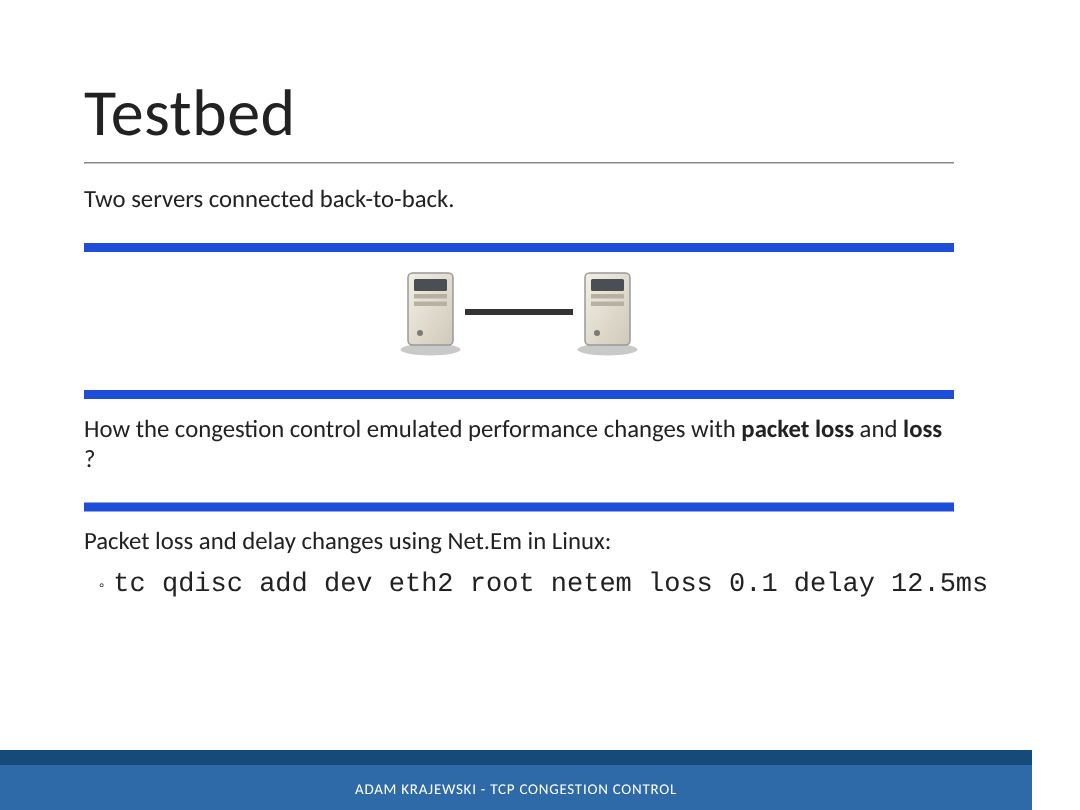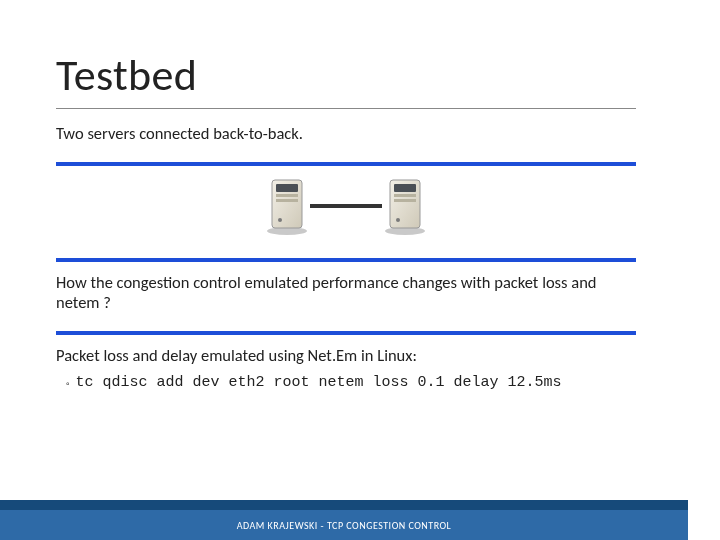--- a/index.html
+++ b/index.html
@@ -2,23 +2,23 @@
 <html><head>
 <meta charset="utf-8">
 <style>
   * { margin: 0; padding: 0; box-sizing: border-box; }
   html, body { width: 720px; height: 540px; font-family: Calibri, "Segoe UI", Arial, sans-serif; background: #fff; color: #222; overflow: hidden; }
   .slide { width: 692px; height: 540px; position: relative; }
   .content { padding: 48px 56px 0 56px; }
   .title-wrap { border-bottom: 1px solid #888; padding-bottom: 6px; margin-bottom: 14px; }
   .title { font-family: "Calibri Light", Calibri, Arial, sans-serif; font-size: 44px; font-weight: 400; letter-spacing: 0.3px; }
   .line { font-size: 16.5px; line-height: 1.25; margin-bottom: 8px; }
-  .block { border-bottom: 4px solid #1d4ed8; padding: 0 0 10px 0; margin-bottom: 10px; }
-  .bold { font-weight: 400; }
-  .codeline { font-family: Consolas, "Courier New", monospace; font-size: 15px; color: #222; white-space: pre; }
+  .block { border-bottom: 6px solid #1d4ed8; padding: 0 0 10px 0; margin-bottom: 10px; }
+  .bold { font-weight: 700; }
+  .codeline { font-family: Consolas, "Courier New", monospace; font-size: 18px; color: #222; white-space: pre; }
   .bullet { display: flex; gap: 6px; padding-left: 10px; }
   .bullet .dot { font-size: 10px; line-height: 20px; opacity: .85; }
   .diagram { display: flex; align-items: center; justify-content: center; gap: 0; margin: 10px 0 12px; }
   .server { display: inline-flex; flex-direction: column; align-items: center; }
   .server svg { display: block; }
   .link { width: 72px; height: 4px; background: #333; }
   .footer { position: absolute; left: 0; right: 4px; bottom: 0; height: 40px; }
   .footer .bar-top { height: 10px; background: #164a7a; }
   .footer .bar-main { height: 30px; background: #2e6aa7; display: flex; align-items: center; justify-content: center; position: relative; }
   .footer-center { color: #fff; font-size: 10px; letter-spacing: 0.5px; }
@@ -65,27 +65,27 @@
             <rect x="12" y="18" width="22" height="3" fill="#b7b29f"></rect>
             <rect x="12" y="23" width="22" height="3" fill="#b7b29f"></rect>
             <circle cx="16" cy="44" r="2" fill="#7a7a7a"></circle>
           </svg>
         </span>
       </div>
     </div>
 
     <div class="block">
       <p class="line">
-        <span>How the congestion control emulated performance changes with </span><span class="bold">packet loss</span><span> and </span><span class="bold">netem</span><span> ?</span>
+        <span>How the congestion control emulated performance changes with </span><span class="bold">packet loss</span><span> and </span><span class="bold">loss</span><span> ?</span>
       </p>
     </div>
 
 
     <div class="block" style="border-bottom:none">
-      <p class="line">Packet loss and delay emulated using Net.Em in Linux:</p>
+      <p class="line">Packet loss and delay changes using Net.Em in Linux:</p>
       <div class="bullet">
         <span class="dot">◦</span>
         <span class="codeline">tc qdisc add dev eth2 root netem loss 0.1 delay 12.5ms</span>
       </div>
     </div>
 
   </div>
 
   <div class="footer">
     <div class="bar-top"></div>

